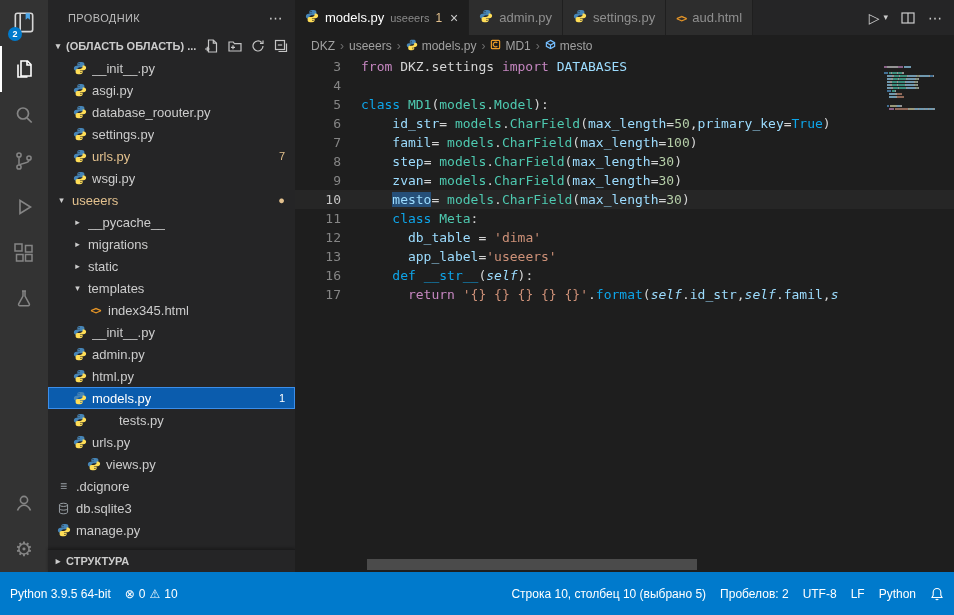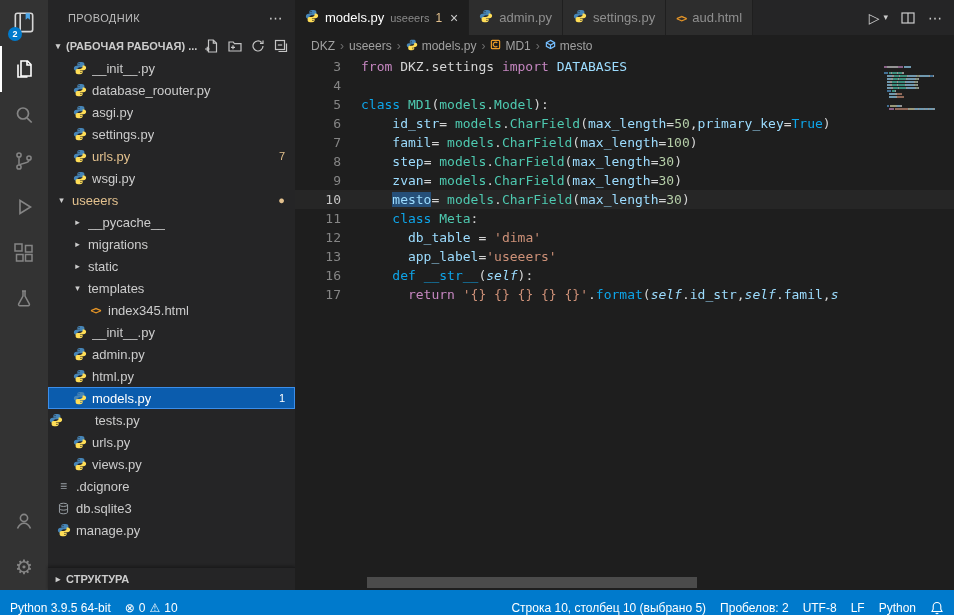--- a/index.html
+++ b/index.html
@@ -68,21 +68,21 @@
   .minimap{position:absolute;top:0;right:8px;width:62px;padding-top:2px;}
   .mline{height:3px;white-space:nowrap;font-size:0;}
   .mseg{display:inline-block;height:2px;opacity:.65;}
   .mseg.w{background:#d4d4d4;} .mseg.k{background:#569cd6;} .mseg.ctl{background:#c586c0;}
   .mseg.cls{background:#4ec9b0;} .mseg.fn{background:#dcdcaa;} .mseg.v{background:#9cdcfe;}
   .mseg.s{background:#ce9178;} .mseg.n{background:#b5cea8;} .mseg.slf{background:#9cdcfe;}
   .mseg.sp{background:transparent;}
   .hscrollbar{position:absolute;left:72px;bottom:2px;width:330px;height:11px;background:rgba(130,130,130,.45);cursor:pointer;}
 
   
-  .statusbar{height:25px;background:#007acc;color:#ffffff;display:flex;align-items:flex-end;justify-content:space-between;font-size:12px;flex-shrink:0;padding:0 10px;}
+  .statusbar{height:43px;background:#007acc;color:#ffffff;display:flex;align-items:center;justify-content:space-between;font-size:12px;flex-shrink:0;padding:0 10px;}
   .sb-left,.sb-right{display:flex;align-items:center;gap:14px;}
   .sb-item{display:flex;align-items:center;gap:4px;cursor:pointer;white-space:nowrap;}
   .sb-item .ico{font-size:12px;}
 </style>
 </head>
 <body>
 
 <div class="app">
   <div class="main">
 
@@ -151,21 +151,21 @@
       </div>
     </div>
 
     <div class="sidebar">
       <div class="sb-title-row">
         <span>ПРОВОДНИК</span>
         <span class="sb-more">⋯</span>
       </div>
       <div class="sb-section-row">
         <span class="chev">▾</span>
-        <span>(РАБОЧАЯ РАБОЧАЯ) ...</span>
+        <span>(ОБЛАСТЬ ОБЛАСТЬ) ...</span>
         <span class="sb-actions">
           <svg width="16" height="16" viewBox="0 0 16 16" fill="none" stroke="currentColor" stroke-width="1.2">
             <path d="M9.3 2H4.5v12h8V5.2z"></path>
               <path d="M9.3 2v3.2h3.2"></path>
               <path d="M1 11h4.6M3.3 8.7v4.6"></path>
           </svg>
           <svg width="16" height="16" viewBox="0 0 16 16" fill="none" stroke="currentColor" stroke-width="1.2">
             <path d="M2 4h4.2l1.2 1.6H14V13H2z"></path>
               <path d="M6 7.3v4M4 9.3h4"></path>
           </svg>
@@ -190,30 +190,30 @@
             </span>
             <span class="lbl">__init__.py</span>
           </div>
           <div class="row" style="padding-left: 24px;">
             <span class="fico">
               <svg width="14" height="14" viewBox="0 0 16 16">
                 <path fill="#4584b6" d="M7.9 1C6.1 1 5 1.8 5 3.2V5h3.1v.5H3.9C2.3 5.5 1 6.6 1 8.2 1 9.8 2.1 11 3.6 11H5V9.6C5 8.1 6.2 7 7.7 7h3.2C12.2 7 13 6.1 13 4.9V3.2C13 1.9 11.8 1 10.2 1H7.9zm-1 1.2a.7.7 0 1 1 0 1.4.7.7 0 0 1 0-1.4z"></path>
                 <path fill="#ffde57" d="M8.1 15c1.8 0 2.9-.8 2.9-2.2V11H7.9v-.5h4.2c1.6 0 2.9-1.1 2.9-2.7 0-1.6-1.1-2.8-2.6-2.8H11v1.4C11 7.9 9.8 9 8.3 9H5.1C3.8 9 3 9.9 3 11.1v1.7C3 14.1 4.2 15 5.8 15h2.3zm1-1.2a.7.7 0 1 1 0-1.4.7.7 0 0 1 0 1.4z"></path>
               </svg>
             </span>
+            <span class="lbl">asgi.py</span>
+          </div>
+          <div class="row" style="padding-left: 24px;">
+            <span class="fico">
+              <svg width="14" height="14" viewBox="0 0 16 16">
+                <path fill="#4584b6" d="M7.9 1C6.1 1 5 1.8 5 3.2V5h3.1v.5H3.9C2.3 5.5 1 6.6 1 8.2 1 9.8 2.1 11 3.6 11H5V9.6C5 8.1 6.2 7 7.7 7h3.2C12.2 7 13 6.1 13 4.9V3.2C13 1.9 11.8 1 10.2 1H7.9zm-1 1.2a.7.7 0 1 1 0 1.4.7.7 0 0 1 0-1.4z"></path>
+                <path fill="#ffde57" d="M8.1 15c1.8 0 2.9-.8 2.9-2.2V11H7.9v-.5h4.2c1.6 0 2.9-1.1 2.9-2.7 0-1.6-1.1-2.8-2.6-2.8H11v1.4C11 7.9 9.8 9 8.3 9H5.1C3.8 9 3 9.9 3 11.1v1.7C3 14.1 4.2 15 5.8 15h2.3zm1-1.2a.7.7 0 1 1 0-1.4.7.7 0 0 1 0 1.4z"></path>
+              </svg>
+            </span>
             <span class="lbl">database_roouter.py</span>
-          </div>
-          <div class="row" style="padding-left: 24px;">
-            <span class="fico">
-              <svg width="14" height="14" viewBox="0 0 16 16">
-                <path fill="#4584b6" d="M7.9 1C6.1 1 5 1.8 5 3.2V5h3.1v.5H3.9C2.3 5.5 1 6.6 1 8.2 1 9.8 2.1 11 3.6 11H5V9.6C5 8.1 6.2 7 7.7 7h3.2C12.2 7 13 6.1 13 4.9V3.2C13 1.9 11.8 1 10.2 1H7.9zm-1 1.2a.7.7 0 1 1 0 1.4.7.7 0 0 1 0-1.4z"></path>
-                <path fill="#ffde57" d="M8.1 15c1.8 0 2.9-.8 2.9-2.2V11H7.9v-.5h4.2c1.6 0 2.9-1.1 2.9-2.7 0-1.6-1.1-2.8-2.6-2.8H11v1.4C11 7.9 9.8 9 8.3 9H5.1C3.8 9 3 9.9 3 11.1v1.7C3 14.1 4.2 15 5.8 15h2.3zm1-1.2a.7.7 0 1 1 0-1.4.7.7 0 0 1 0 1.4z"></path>
-              </svg>
-            </span>
-            <span class="lbl">asgi.py</span>
           </div>
           <div class="row" style="padding-left: 24px;">
             <span class="fico">
               <svg width="14" height="14" viewBox="0 0 16 16">
                 <path fill="#4584b6" d="M7.9 1C6.1 1 5 1.8 5 3.2V5h3.1v.5H3.9C2.3 5.5 1 6.6 1 8.2 1 9.8 2.1 11 3.6 11H5V9.6C5 8.1 6.2 7 7.7 7h3.2C12.2 7 13 6.1 13 4.9V3.2C13 1.9 11.8 1 10.2 1H7.9zm-1 1.2a.7.7 0 1 1 0 1.4.7.7 0 0 1 0-1.4z"></path>
                 <path fill="#ffde57" d="M8.1 15c1.8 0 2.9-.8 2.9-2.2V11H7.9v-.5h4.2c1.6 0 2.9-1.1 2.9-2.7 0-1.6-1.1-2.8-2.6-2.8H11v1.4C11 7.9 9.8 9 8.3 9H5.1C3.8 9 3 9.9 3 11.1v1.7C3 14.1 4.2 15 5.8 15h2.3zm1-1.2a.7.7 0 1 1 0-1.4.7.7 0 0 1 0 1.4z"></path>
               </svg>
             </span>
             <span class="lbl">settings.py</span>
           </div>
@@ -293,39 +293,39 @@
           <div class="row selected" style="padding-left: 24px;">
             <span class="fico">
               <svg width="14" height="14" viewBox="0 0 16 16">
                 <path fill="#4584b6" d="M7.9 1C6.1 1 5 1.8 5 3.2V5h3.1v.5H3.9C2.3 5.5 1 6.6 1 8.2 1 9.8 2.1 11 3.6 11H5V9.6C5 8.1 6.2 7 7.7 7h3.2C12.2 7 13 6.1 13 4.9V3.2C13 1.9 11.8 1 10.2 1H7.9zm-1 1.2a.7.7 0 1 1 0 1.4.7.7 0 0 1 0-1.4z"></path>
                 <path fill="#ffde57" d="M8.1 15c1.8 0 2.9-.8 2.9-2.2V11H7.9v-.5h4.2c1.6 0 2.9-1.1 2.9-2.7 0-1.6-1.1-2.8-2.6-2.8H11v1.4C11 7.9 9.8 9 8.3 9H5.1C3.8 9 3 9.9 3 11.1v1.7C3 14.1 4.2 15 5.8 15h2.3zm1-1.2a.7.7 0 1 1 0-1.4.7.7 0 0 1 0 1.4z"></path>
               </svg>
             </span>
             <span class="lbl">models.py</span>
             <span class="rbadge">1</span>
           </div>
-          <div class="row" style=" gap: 32px;">
+          <div class="row" style="padding-left: 24px; gap: 32px;">
             <span class="fico">
               <svg width="14" height="14" viewBox="0 0 16 16">
                 <path fill="#4584b6" d="M7.9 1C6.1 1 5 1.8 5 3.2V5h3.1v.5H3.9C2.3 5.5 1 6.6 1 8.2 1 9.8 2.1 11 3.6 11H5V9.6C5 8.1 6.2 7 7.7 7h3.2C12.2 7 13 6.1 13 4.9V3.2C13 1.9 11.8 1 10.2 1H7.9zm-1 1.2a.7.7 0 1 1 0 1.4.7.7 0 0 1 0-1.4z"></path>
                 <path fill="#ffde57" d="M8.1 15c1.8 0 2.9-.8 2.9-2.2V11H7.9v-.5h4.2c1.6 0 2.9-1.1 2.9-2.7 0-1.6-1.1-2.8-2.6-2.8H11v1.4C11 7.9 9.8 9 8.3 9H5.1C3.8 9 3 9.9 3 11.1v1.7C3 14.1 4.2 15 5.8 15h2.3zm1-1.2a.7.7 0 1 1 0-1.4.7.7 0 0 1 0 1.4z"></path>
               </svg>
             </span>
             <span class="lbl">tests.py</span>
           </div>
           <div class="row" style="padding-left: 24px;">
             <span class="fico">
               <svg width="14" height="14" viewBox="0 0 16 16">
                 <path fill="#4584b6" d="M7.9 1C6.1 1 5 1.8 5 3.2V5h3.1v.5H3.9C2.3 5.5 1 6.6 1 8.2 1 9.8 2.1 11 3.6 11H5V9.6C5 8.1 6.2 7 7.7 7h3.2C12.2 7 13 6.1 13 4.9V3.2C13 1.9 11.8 1 10.2 1H7.9zm-1 1.2a.7.7 0 1 1 0 1.4.7.7 0 0 1 0-1.4z"></path>
                 <path fill="#ffde57" d="M8.1 15c1.8 0 2.9-.8 2.9-2.2V11H7.9v-.5h4.2c1.6 0 2.9-1.1 2.9-2.7 0-1.6-1.1-2.8-2.6-2.8H11v1.4C11 7.9 9.8 9 8.3 9H5.1C3.8 9 3 9.9 3 11.1v1.7C3 14.1 4.2 15 5.8 15h2.3zm1-1.2a.7.7 0 1 1 0-1.4.7.7 0 0 1 0 1.4z"></path>
               </svg>
             </span>
             <span class="lbl">urls.py</span>
           </div>
-          <div class="row" style="padding-left: 24px;">
+          <div class="row" style="padding-left: 38px;">
             <span class="fico">
               <svg width="14" height="14" viewBox="0 0 16 16">
                 <path fill="#4584b6" d="M7.9 1C6.1 1 5 1.8 5 3.2V5h3.1v.5H3.9C2.3 5.5 1 6.6 1 8.2 1 9.8 2.1 11 3.6 11H5V9.6C5 8.1 6.2 7 7.7 7h3.2C12.2 7 13 6.1 13 4.9V3.2C13 1.9 11.8 1 10.2 1H7.9zm-1 1.2a.7.7 0 1 1 0 1.4.7.7 0 0 1 0-1.4z"></path>
                 <path fill="#ffde57" d="M8.1 15c1.8 0 2.9-.8 2.9-2.2V11H7.9v-.5h4.2c1.6 0 2.9-1.1 2.9-2.7 0-1.6-1.1-2.8-2.6-2.8H11v1.4C11 7.9 9.8 9 8.3 9H5.1C3.8 9 3 9.9 3 11.1v1.7C3 14.1 4.2 15 5.8 15h2.3zm1-1.2a.7.7 0 1 1 0-1.4.7.7 0 0 1 0 1.4z"></path>
               </svg>
             </span>
             <span class="lbl">views.py</span>
           </div>
           <div class="row" style="padding-left: 8px;">
             <span class="fico">

